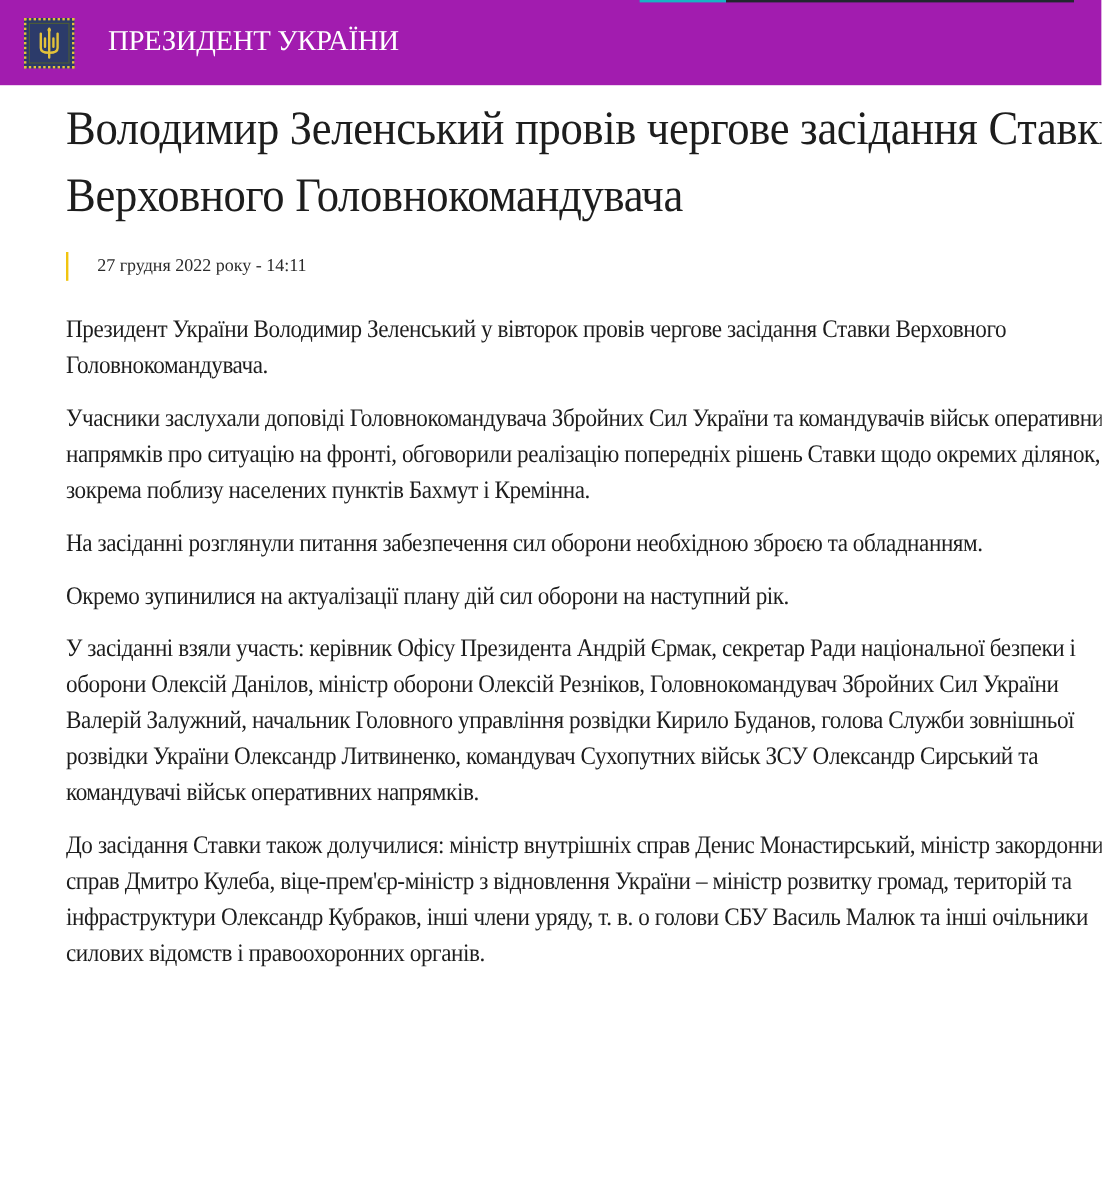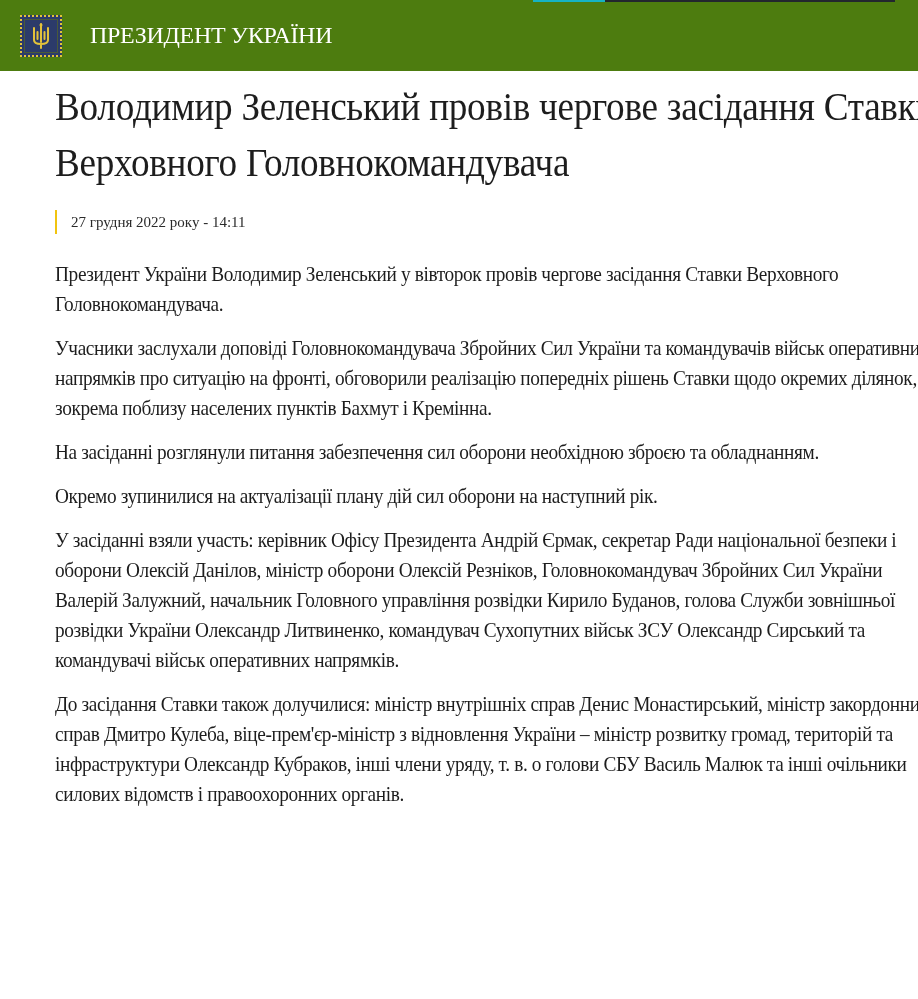--- a/index.html
+++ b/index.html
@@ -5,21 +5,21 @@
     html, body { margin: 0; padding: 0; }
     body {
       width: 918px; height: 999px; overflow: hidden;
       background: #ffffff;
       font-family: "Liberation Serif", "DejaVu Serif", serif;
       color: #1d1d1d;
     }
     .header {
       position: relative;
       height: 71px;
-      background: #4d7c0f;
+      background: #a21caf;
     }
     .top-accent {
       position: absolute; top: 0; left: 533px; width: 72px; height: 2px;
       background: #16b3c4;
     }
     .top-line {
       position: absolute; top: 0; left: 605px; width: 290px; height: 2px;
       background: #22262e;
     }
     .logo {
@@ -46,21 +46,21 @@
       font-size: 40px; line-height: 56px;
       letter-spacing: -0.3px;
       transform: scaleX(0.93); transform-origin: left;
       width: 960px;
       color: #1d1d1d;
     }
     .meta {
       position: relative;
       margin-top: 18px; margin-bottom: 24px;
       height: 26px;
-      padding-left: 16px;
+      padding-left: 26px;
       font-size: 15px; line-height: 26px; color: #2a2a2a;
     }
     .meta .bar {
       position: absolute; left: 0; top: 1px; width: 2px; height: 24px;
       background: #f1c40f;
     }
     .para {
       margin: 0 0 14px 0;
       font-size: 21px; line-height: 30px;
       letter-spacing: -0.4px;

